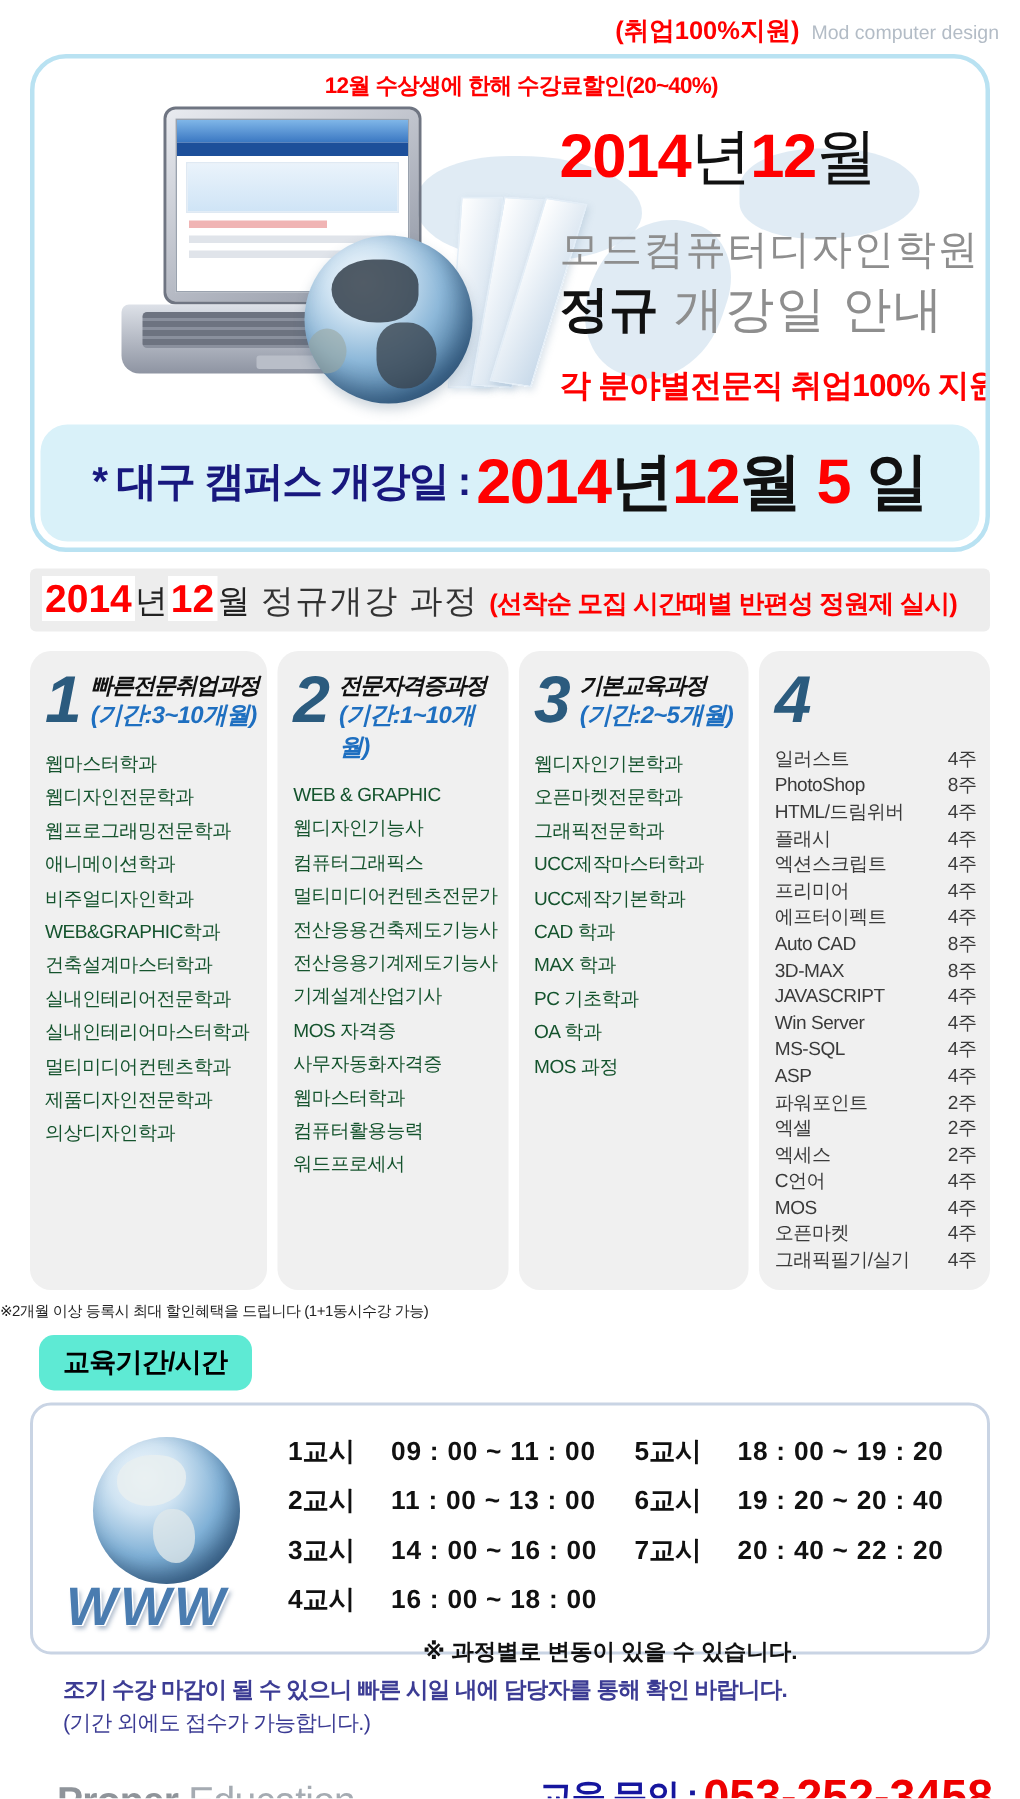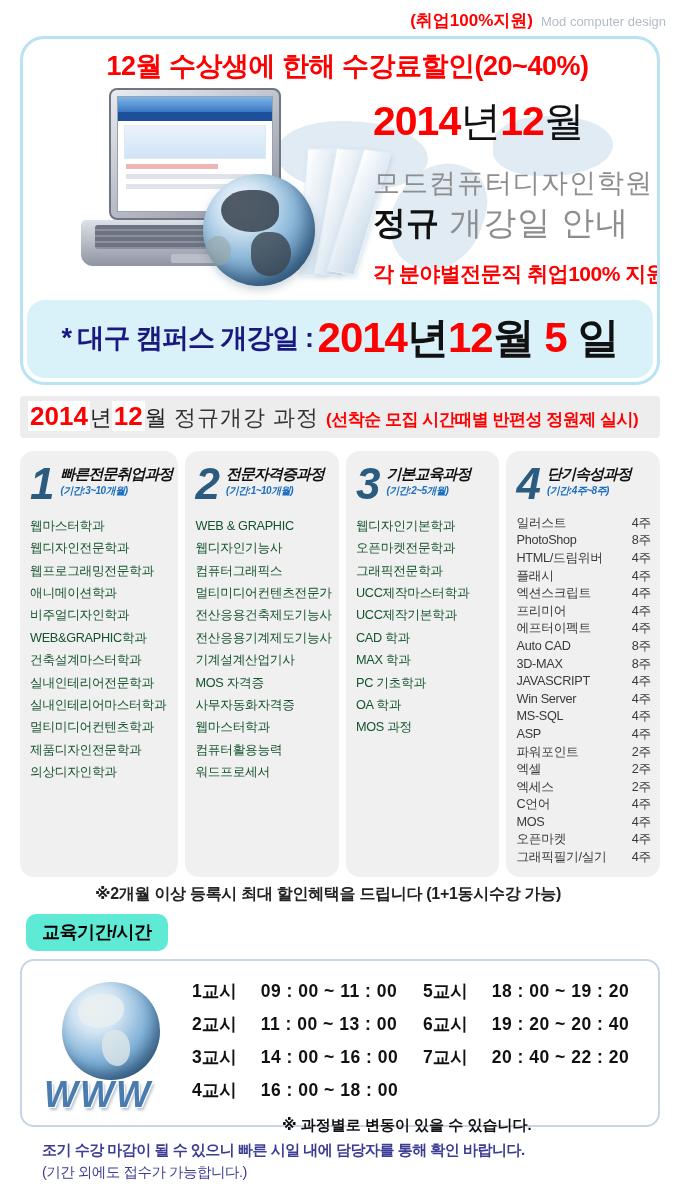--- a/index.html
+++ b/index.html
@@ -7,21 +7,21 @@
   body { font-family:"Liberation Sans","DejaVu Sans",sans-serif; width:680px; }
   .page { position:relative; width:680px; height:1199px; overflow:hidden; background:#fff; }
 
   
   .topstrip { display:flex; justify-content:flex-end; align-items:baseline; gap:8px; padding:9px 14px 2px 0; }
   .emp-badge { color:#f00; font-weight:800; font-size:17px; }
   .brand { color:#b3bcc6; font-size:13px; }
 
   
   .hero { margin:2px 20px 0 20px; border:3px solid #b9e2f2; border-radius:24px; overflow:hidden; background:#fff; }
-  .discount { text-align:center; color:#f00; font-weight:800; font-size:27px; padding:9px 0 2px 15px; letter-spacing:-0.5px; }
+  .discount { text-align:center; color:#f00; font-weight:800; font-size:15px; padding:9px 0 2px 15px; letter-spacing:-0.5px; }
   .hero-content { position:relative; height:212px; }
   .map-blob { position:absolute; z-index:0; background:#dbe7f2; opacity:.85; }
   .mb1 { left:255px; top:35px; width:150px; height:70px; border-radius:45% 60% 50% 55%; }
   .mb2 { left:370px; top:75px; width:90px; height:110px; border-radius:60% 40% 55% 45%; transform:rotate(18deg); }
   .mb3 { left:470px; top:30px; width:120px; height:60px; border-radius:50% 55% 60% 45%; }
 
   .hero-art { position:absolute; left:28px; top:0; width:310px; height:212px; z-index:1; }
   .laptop-screen { position:absolute; left:58px; top:2px; width:172px; height:132px; background:linear-gradient(150deg,#e9ebf0,#8d93a1); border:2px solid #6f7582; border-radius:8px; padding:6px; }
   .screen-in { width:100%; height:100%; background:#fff; border:1px solid #9aa2ae; overflow:hidden; }
   .si-top { height:15px; background:linear-gradient(#7fb6e8,#3a77c2); }
@@ -63,25 +63,25 @@
   .sb-title { color:#333; font-size:22px; letter-spacing:1px; }
   .sb-note { color:#f00; font-weight:800; font-size:17px; letter-spacing:-0.5px; }
 
   
   .columns { display:flex; gap:7px; margin:13px 20px 0 20px; align-items:stretch; }
   .col { flex:1; background:#f0f0f0; border-radius:14px; padding:12px 6px 10px 10px; min-height:418px; }
   .col-head { display:flex; gap:6px; align-items:flex-start; margin-bottom:10px; }
   .col-num { color:#2b5b7e; font-weight:800; font-style:italic; font-size:44px; line-height:0.95; }
   .col-titles { padding-top:2px; }
   .col-title { color:#111; font-weight:800; font-style:italic; font-size:15px; letter-spacing:-1px; white-space:nowrap; }
-  .col-dur { color:#1e6fc0; font-weight:700; font-style:italic; font-size:10px; letter-spacing:-0.5px; }
+  .col-dur { color:#1e6fc0; font-weight:700; font-style:italic; font-size:16px; letter-spacing:-0.5px; }
   .ci { font-size:12.7px; color:#14532d; line-height:22.4px; letter-spacing:-0.3px; white-space:nowrap; }
   .ci4 { display:flex; justify-content:space-between; font-size:12.7px; color:#3a3a3a; line-height:17.6px; letter-spacing:-0.3px; white-space:nowrap; padding-right:3px; }
 
-  .footnote { text-align:center; font-size:16px; color:#222; padding:7px 24px 0 0; letter-spacing:-0.3px;font-weight:bold; }
+  .footnote { text-align:left; font-size:10px; color:#222; padding:7px 24px 0 0; letter-spacing:-0.3px; }
 
   
   .badge { display:inline-block; margin:9px 0 0 26px; background:#5eead4; border-radius:10px; padding:6px 16px 7px 16px; color:#000; font-weight:800; font-size:18px; letter-spacing:-0.5px; }
   .sched-box { margin:8px 20px 0 20px; border:2px solid #c9d4e4; border-radius:14px; height:168px; position:relative; padding:14px 10px 0 170px; }
   .www-art { position:absolute; left:22px; top:21px; width:140px; height:140px; }
   .www-globe { position:absolute; left:18px; top:0; width:98px; height:98px; border-radius:50%; background:radial-gradient(circle at 35% 28%, #f4fafe 0%, #cfe3f2 25%, #7fb0d6 55%, #35638c 85%, #1d3e5e 100%); box-shadow:inset -5px -7px 12px rgba(20,40,70,.3); overflow:hidden; }
   .wland1 { position:absolute; left:16px; top:12px; width:46px; height:34px; background:#e8eef0; opacity:.85; border-radius:55% 45% 60% 50%; }
   .wland2 { position:absolute; left:40px; top:48px; width:28px; height:36px; background:#dfe7ea; opacity:.8; border-radius:45% 55% 50% 60%; }
   .www-text { position:absolute; left:0; bottom:6px; font-weight:800; font-style:italic; font-size:36px; letter-spacing:2px; color:#4a7cb0; text-shadow:1px 1px 0 #fff, 2px 3px 3px rgba(60,90,130,.4); }
   .periods { display:grid; grid-template-rows:repeat(4,33px); grid-auto-flow:column; column-gap:6px; }
@@ -241,24 +241,20 @@
           <div class="ci">MAX 학과</div>
           <div class="ci">PC 기초학과</div>
           <div class="ci">OA 학과</div>
           <div class="ci">MOS 과정</div>
         </div>
     </div>
 
     <div class="col">
       <div class="col-head">
         <span class="col-num">4</span>
-        <span class="col-titles">
-          <div class="col-title">단기속성과정</div>
-          <div class="col-dur">(기간:4주~8주)</div>
-        </span>
       </div>
       <div>
 
           <div class="ci4">
             <span>일러스트</span>
             <span>4주</span>
           </div>
 
           <div class="ci4">
             <span>PhotoShop</span>

